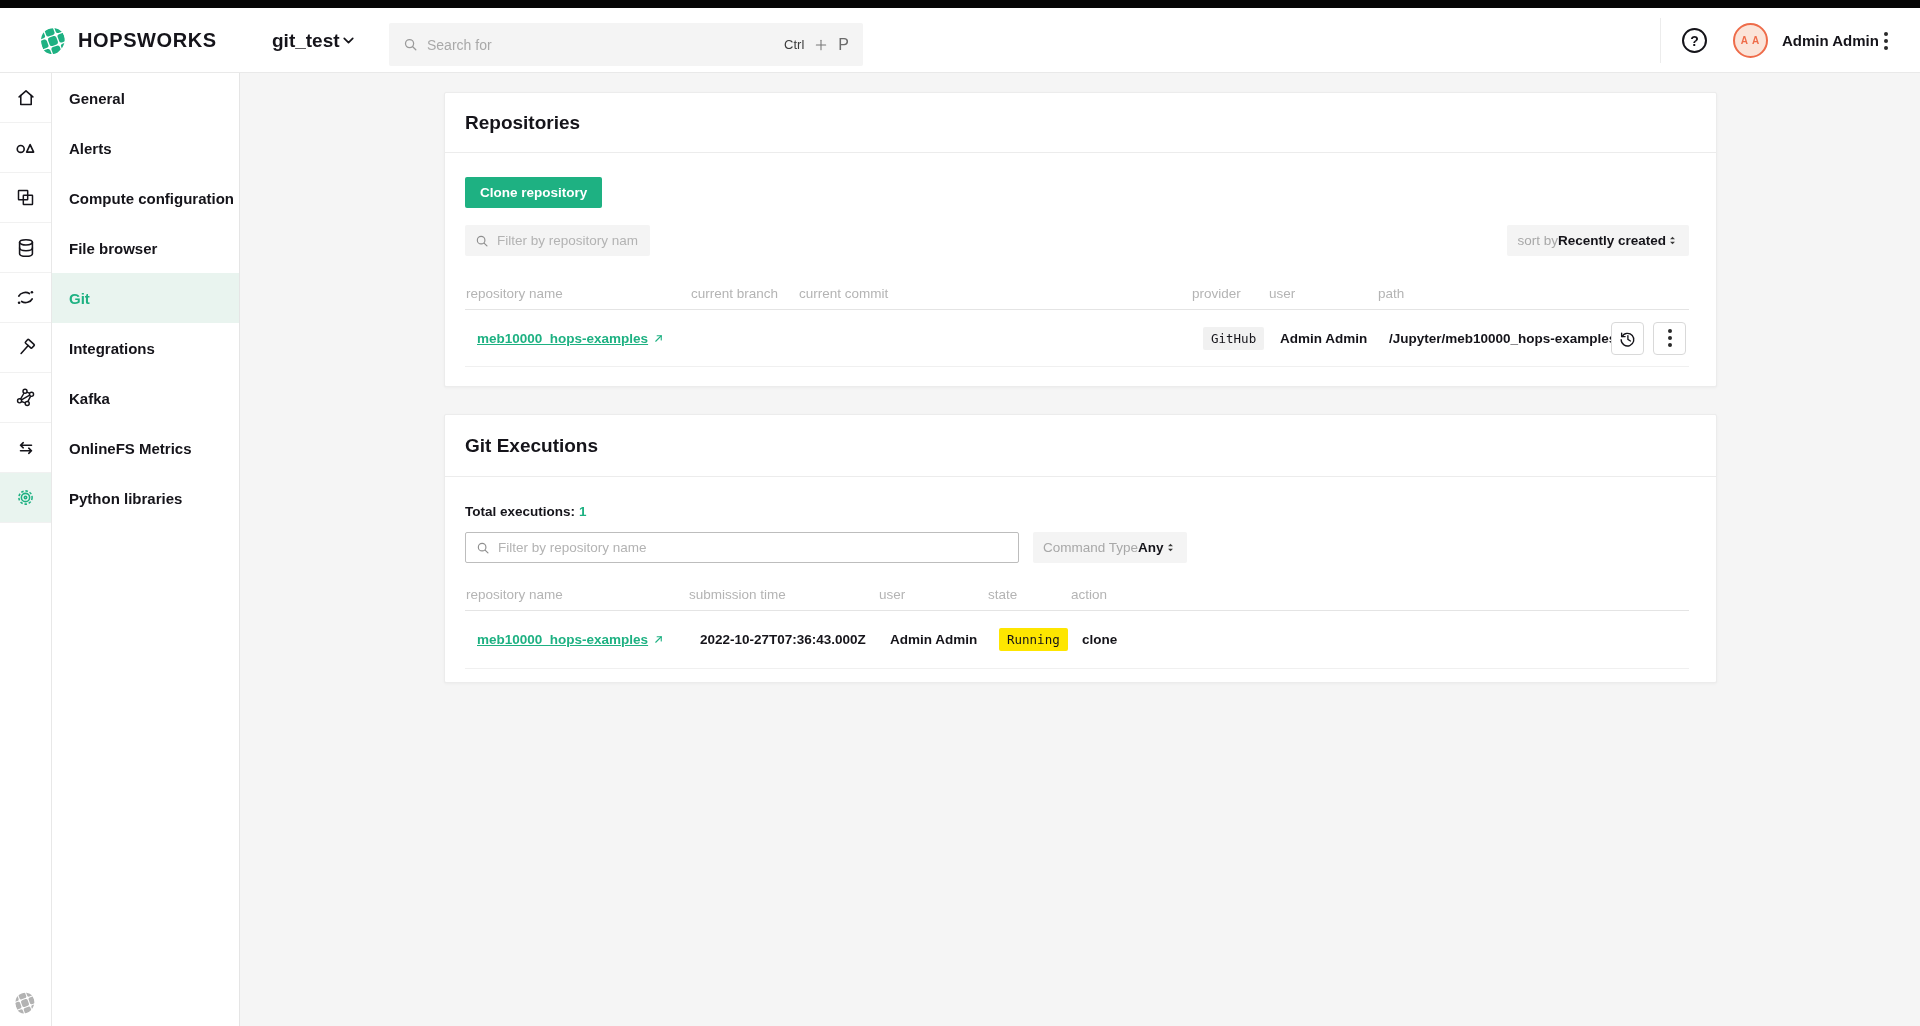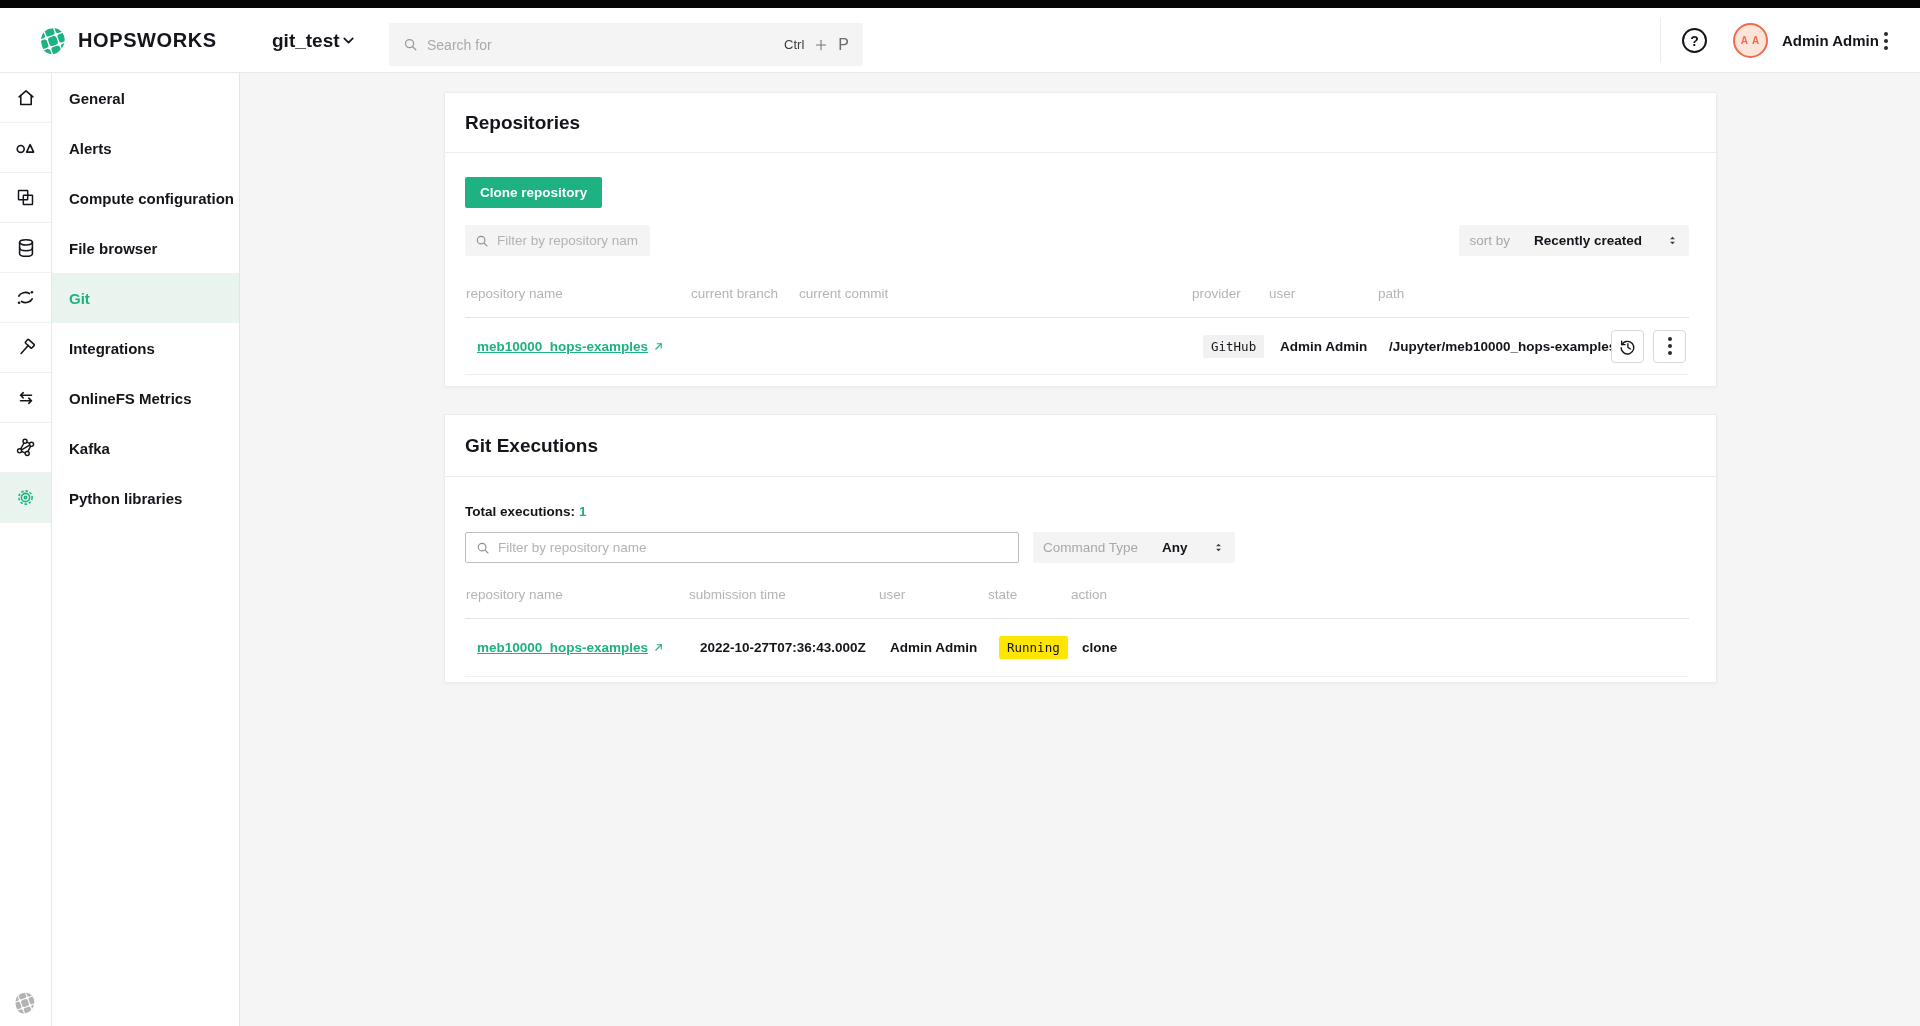--- a/index.html
+++ b/index.html
@@ -49,30 +49,30 @@
   .card-body { padding:0 27px 0 20px; }
 
   .btn-primary { margin-top:24px; height:31px; padding:0 15px; background:#1eb182; border:none; border-radius:2px; color:#fff; font-size:13.5px; font-weight:700; font-family:"Liberation Sans",sans-serif; cursor:pointer; }
 
   .filter-row { margin-top:17px; display:flex; align-items:center; }
   .filter-box { height:31px; display:flex; align-items:center; gap:8px; padding:0 10px; border-radius:2px; }
   .filter-gray { width:185px; background:#f4f4f4; }
   .filter-bordered { width:554px; background:#fff; border:1px solid #bdbdbd; }
   .filter-box input { flex:1; min-width:0; border:none; outline:none; background:transparent; font-size:13.5px; font-family:"Liberation Sans",sans-serif; color:#444; }
   .filter-box input::placeholder { color:#b3b3b3; }
-  .select-pill { height:31px; background:#f4f4f4; border-radius:2px; display:flex; align-items:center; gap:24px; padding:0 10px; cursor:pointer; flex:none; }
+  .select-pill { height:31px; background:#f4f4f4; border-radius:2px; display:flex; align-items:center; gap:0; padding:0 10px; cursor:pointer; flex:none; }
   .select-pill .pill-label { font-size:13.5px; color:#a8a8a8; }
   .select-pill .pill-value { font-size:13.5px; font-weight:700; color:#15141a; }
   .sort-pill { margin-left:auto; }
   .cmd-pill { margin-left:14px; }
 
   .tbl { display:grid; align-items:center; }
   .tbl-repos { grid-template-columns:225px 108px 393px 77px 109px 176px 138px; }
   .tbl-exec  { grid-template-columns:223px 190px 109px 83px 60px 1fr; }
-  .tbl-head { margin-top:30px; padding-bottom:16px; border-bottom:1px solid #e4e4e4; }
+  .tbl-head { margin-top:30px; padding-bottom:8px; border-bottom:1px solid #e4e4e4; }
   .card2 .tbl-head { margin-top:24px; }
   .th { font-size:13.5px; color:#b4b4b4; padding-left:1px; white-space:nowrap; }
   .tbl-row { border-bottom:1px solid #f0f0f0; }
   .tbl-repos.tbl-row { height:57px; }
   .tbl-exec.tbl-row { height:58px; }
   .td { font-size:13.5px; font-weight:700; color:#15141a; padding-left:1px; white-space:nowrap; overflow:visible;margin-left:11px; }
   .repo-link { color:#1eb182; text-decoration:underline; cursor:pointer; display:inline-flex; align-items:center; gap:5px; }
   .badge-mono { display:inline-block; font-family:"DejaVu Sans Mono",monospace; font-size:12.5px; font-weight:400; color:#15141a; padding:4px 8px; border-radius:2px; }
   .badge-gray { background:#f1f1f1; }
   .badge-yellow { background:#fee600; }
@@ -220,39 +220,39 @@
             <rect x="7.2" y="3.2" width="9.6" height="5.2" rx="1"></rect>
             <path d="M12 8.4V20"></path>
           </g>
         </svg>
     </span>
     <span class="nav-label-cell">Integrations</span>
   </div>
 
   <div class="nav-item">
     <span class="nav-icon-cell">
-      <svg width="22" height="22" viewBox="0 0 24 24" fill="none" stroke="#15141a" stroke-width="1.7" stroke-linecap="round" stroke-linejoin="round">
-          <path d="M18 9H6M9 6.2 6 9l3 2.8"></path>
-          <path d="M6 15h12M15 12.2 18 15l-3 2.8"></path>
-        </svg>
-    </span>
-    <span class="nav-label-cell">OnlineFS Metrics</span>
-  </div>
-
-  <div class="nav-item">
-    <span class="nav-icon-cell">
       <svg width="23" height="23" viewBox="0 0 24 24" fill="none" stroke="#15141a" stroke-width="1.5">
           <circle cx="5.8" cy="15.5" r="2.1"></circle>
           <circle cx="11.5" cy="5.5" r="2.1"></circle>
           <circle cx="18.3" cy="8.7" r="2.1"></circle>
           <circle cx="13.8" cy="18.2" r="2.1"></circle>
           <path d="M6.8 13.6l3.7-6.3M13.5 6.4l2.9 1.4M7.8 16.2l4 1.4M17.4 10.6l-3 5.7M7.8 14.6l8.6-5"></path>
         </svg>
     </span>
     <span class="nav-label-cell">Kafka</span>
+  </div>
+
+  <div class="nav-item">
+    <span class="nav-icon-cell">
+      <svg width="22" height="22" viewBox="0 0 24 24" fill="none" stroke="#15141a" stroke-width="1.7" stroke-linecap="round" stroke-linejoin="round">
+          <path d="M18 9H6M9 6.2 6 9l3 2.8"></path>
+          <path d="M6 15h12M15 12.2 18 15l-3 2.8"></path>
+        </svg>
+    </span>
+    <span class="nav-label-cell">OnlineFS Metrics</span>
   </div>
 
   <div class="nav-item">
     <span class="nav-icon-cell hl">
       <svg width="23" height="23" viewBox="0 0 24 24" fill="none" stroke="#1eb182" stroke-width="1.6">
           <circle cx="12" cy="12" r="6.9" stroke-dasharray="2.7 1.9"></circle>
           <circle cx="12" cy="12" r="4.3"></circle>
           <circle cx="12" cy="12" r="1.3"></circle>
         </svg>
     </span>

